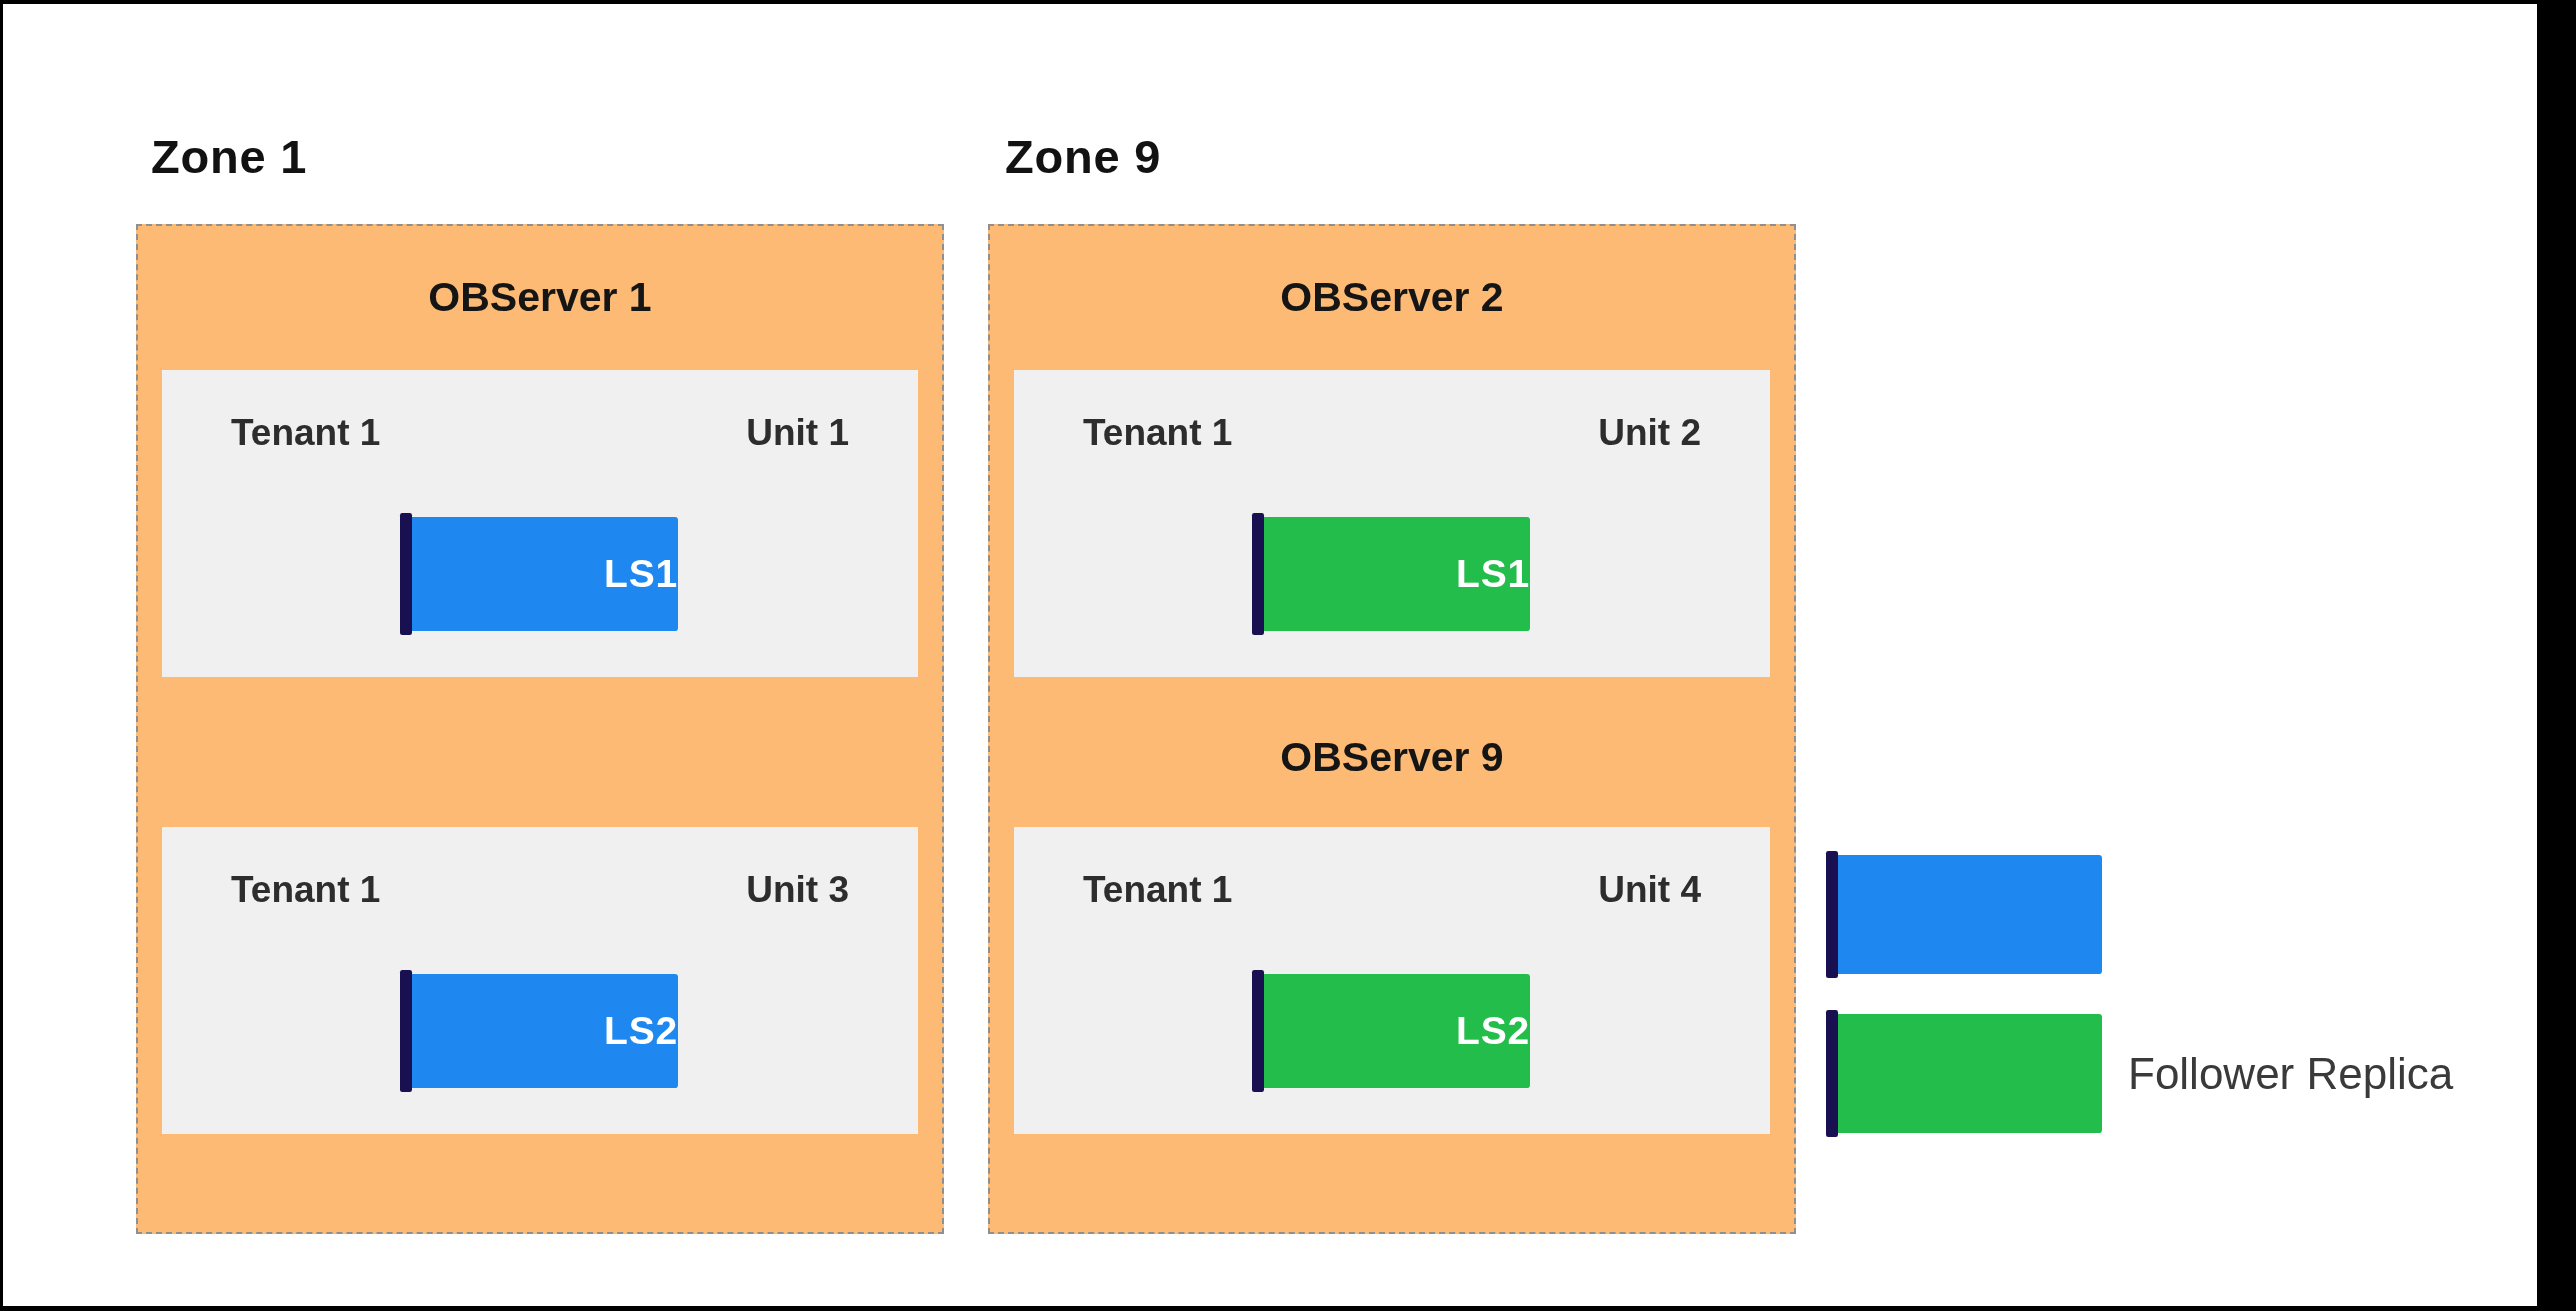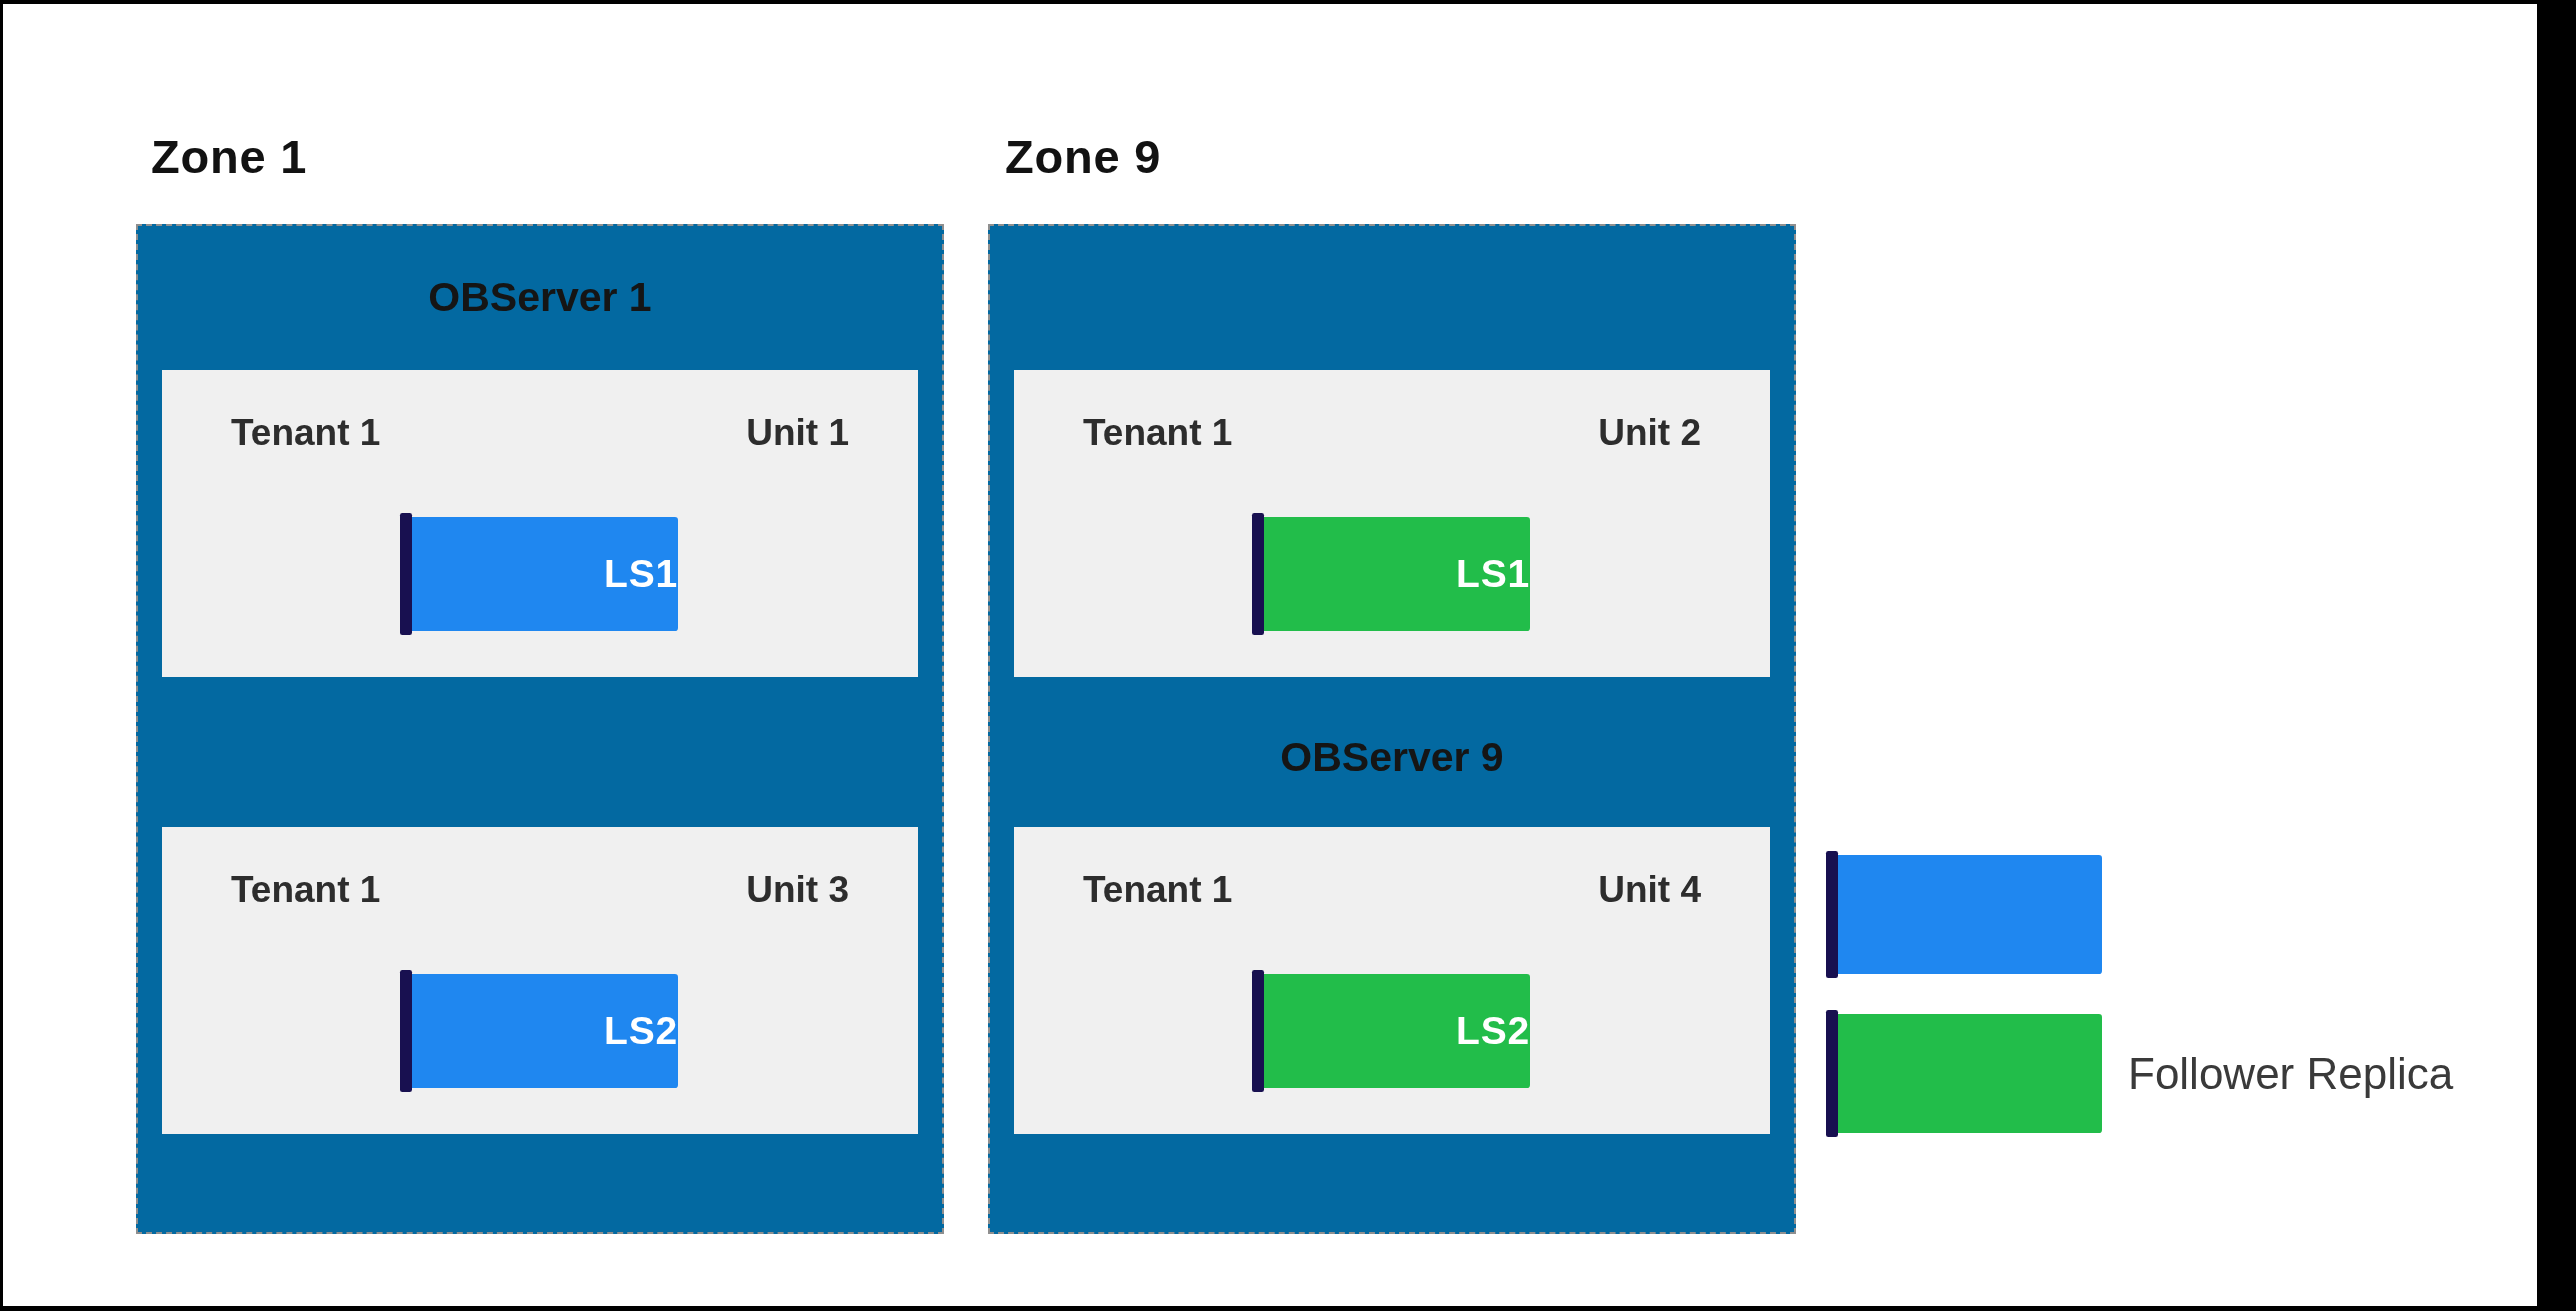--- a/index.html
+++ b/index.html
@@ -33,21 +33,21 @@
   #zone1-label { left: 151px;  top: 129px; }
   #zone2-label { left: 1005px; top: 129px; }
 
   .zone-box {
     position: absolute;
     top: 224px;
     width: 808px;
     height: 1010px;
     border: 2.3px dashed #8f8f8f;
     box-sizing: border-box;
-    background: #0369a1;
+    background: #fdba74;
   }
   #zone1-box { left: 136px; }
   #zone2-box { left: 988px; }
 
   
   .server-title {
     position: absolute;
     left: 0;
     width: 100%;
     text-align: center;
@@ -172,20 +172,21 @@
         <span class="stripe"></span>
         <span class="ls-text">LS2</span>
       </div>
     </div>
 
   </div>
 
   <div class="zone-label" id="zone2-label">Zone 9</div>
   <div class="zone-box" id="zone2-box">
 
+    <div class="server-title row1">OBServer 2</div>
     <div class="unit-box row1">
       <span class="tenant-label">Tenant 1</span>
       <span class="unit-label">Unit 2</span>
       <div class="ls-chip" style="background: rgb(34, 189, 74);">
         <span class="stripe"></span>
         <span class="ls-text">LS1</span>
       </div>
     </div>
 
     <div class="server-title row2">OBServer 9</div>

